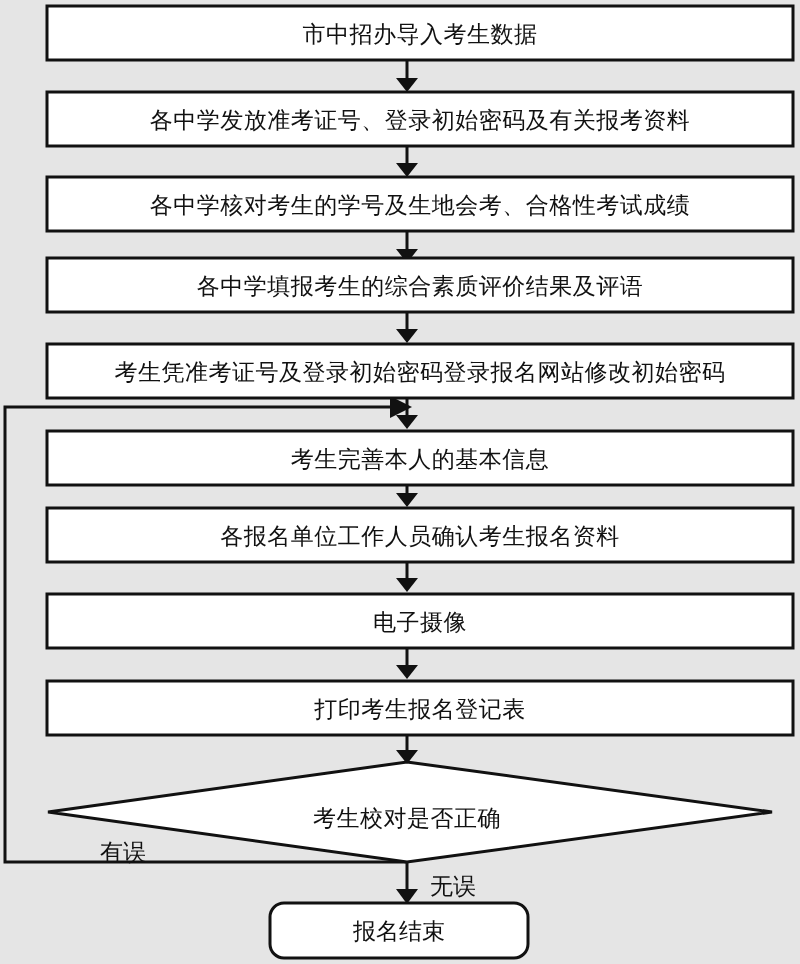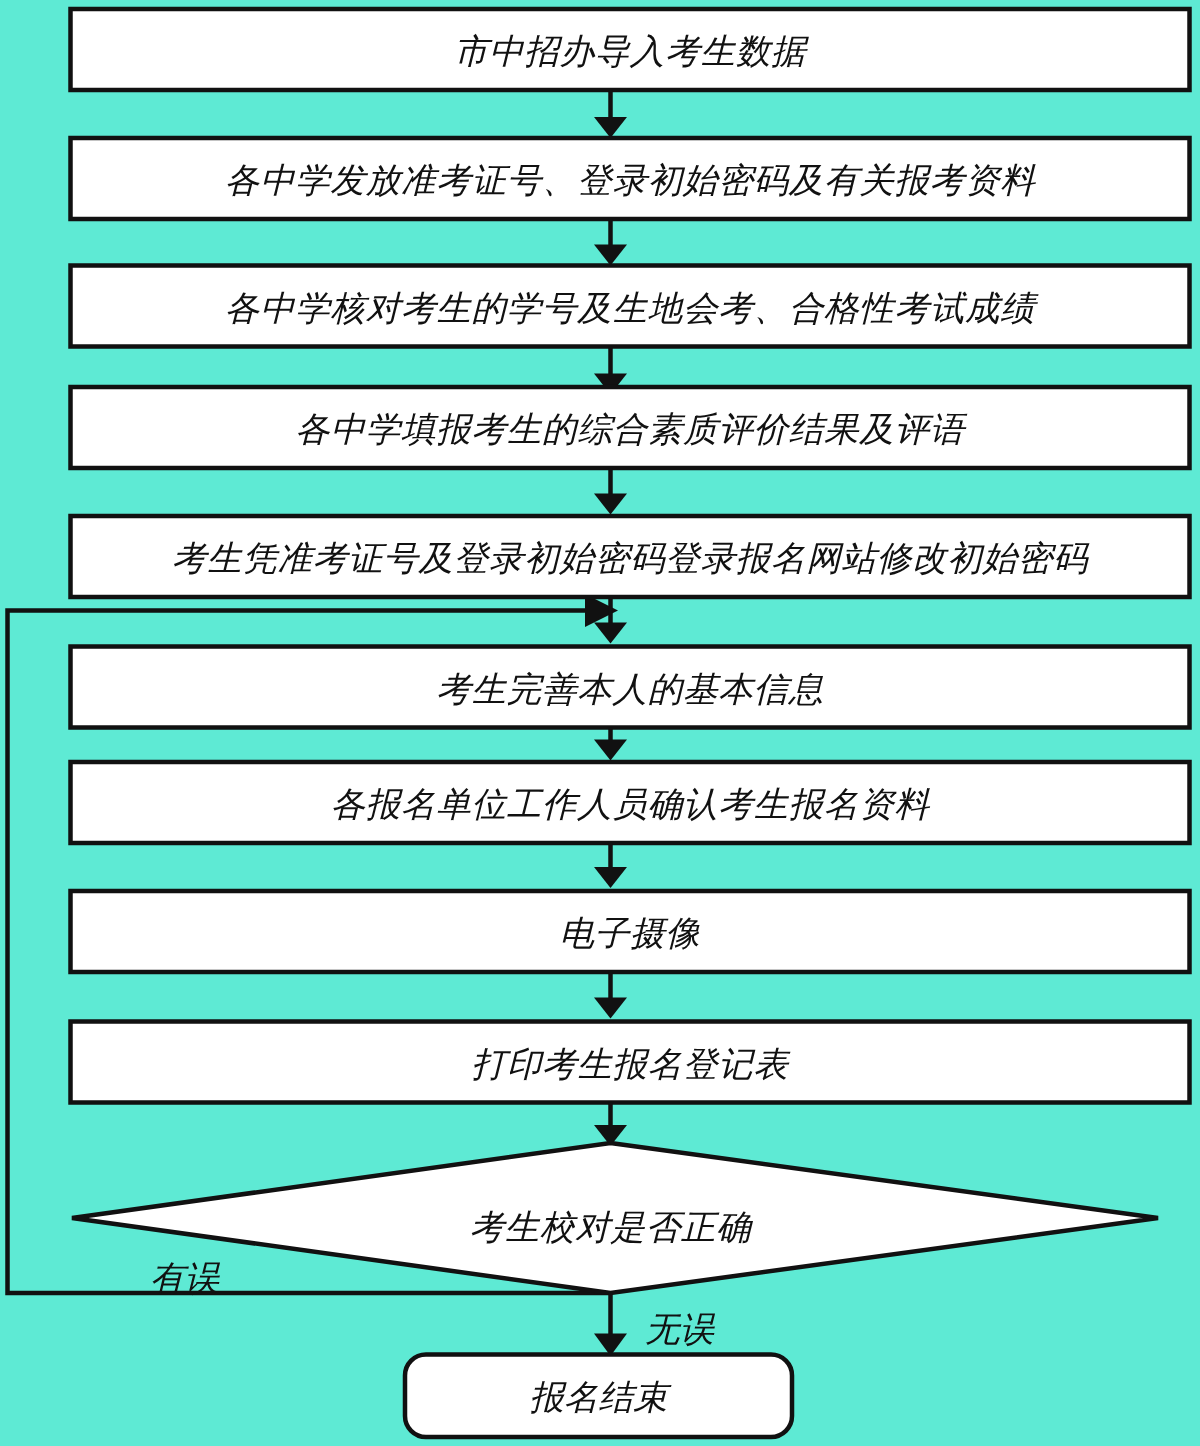--- a/index.html
+++ b/index.html
@@ -7,23 +7,22 @@
     padding: 0;
     background: #ffffff;
   }
   body {
     font-family: "Liberation Sans", "DejaVu Sans", sans-serif;
   }
   #flowchart-root {
     position: relative;
     width: 800px;
     height: 964px;
-    background: #5eead4;
+    background: #e5e5e5;
     overflow: hidden;
-    font-style: italic;
   }
   #flow-svg {
     position: absolute;
     left: 0;
     top: 0;
     width: 800px;
     height: 964px;
   }
   .node-rect {
     fill: #ffffff;

